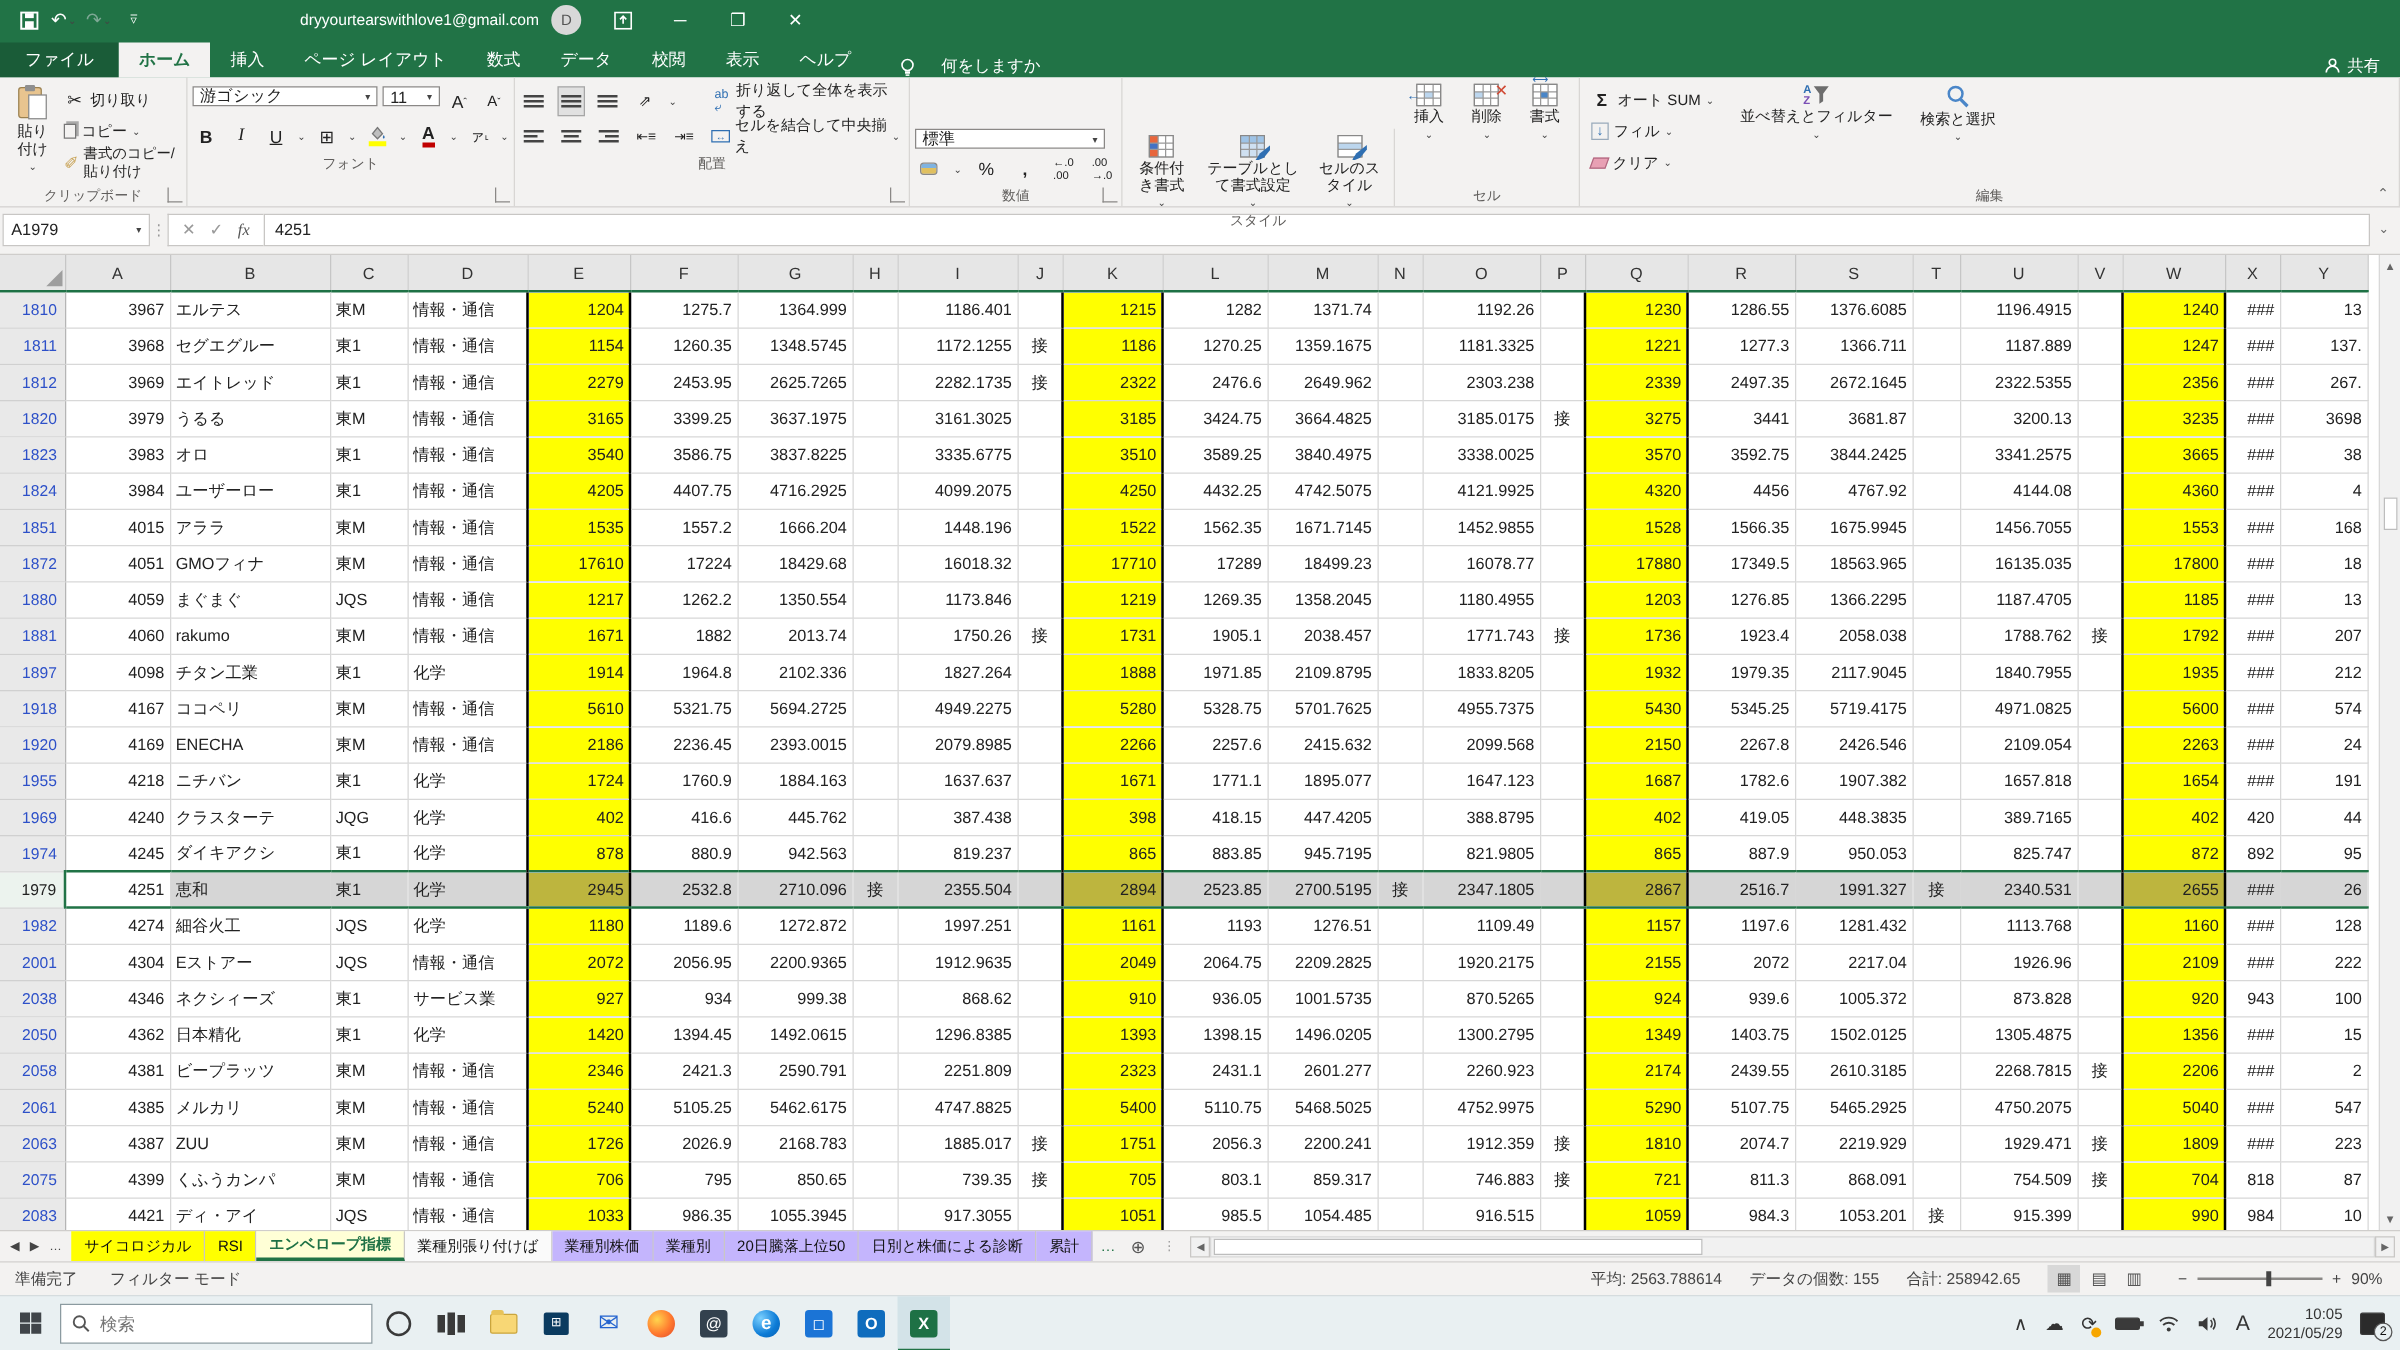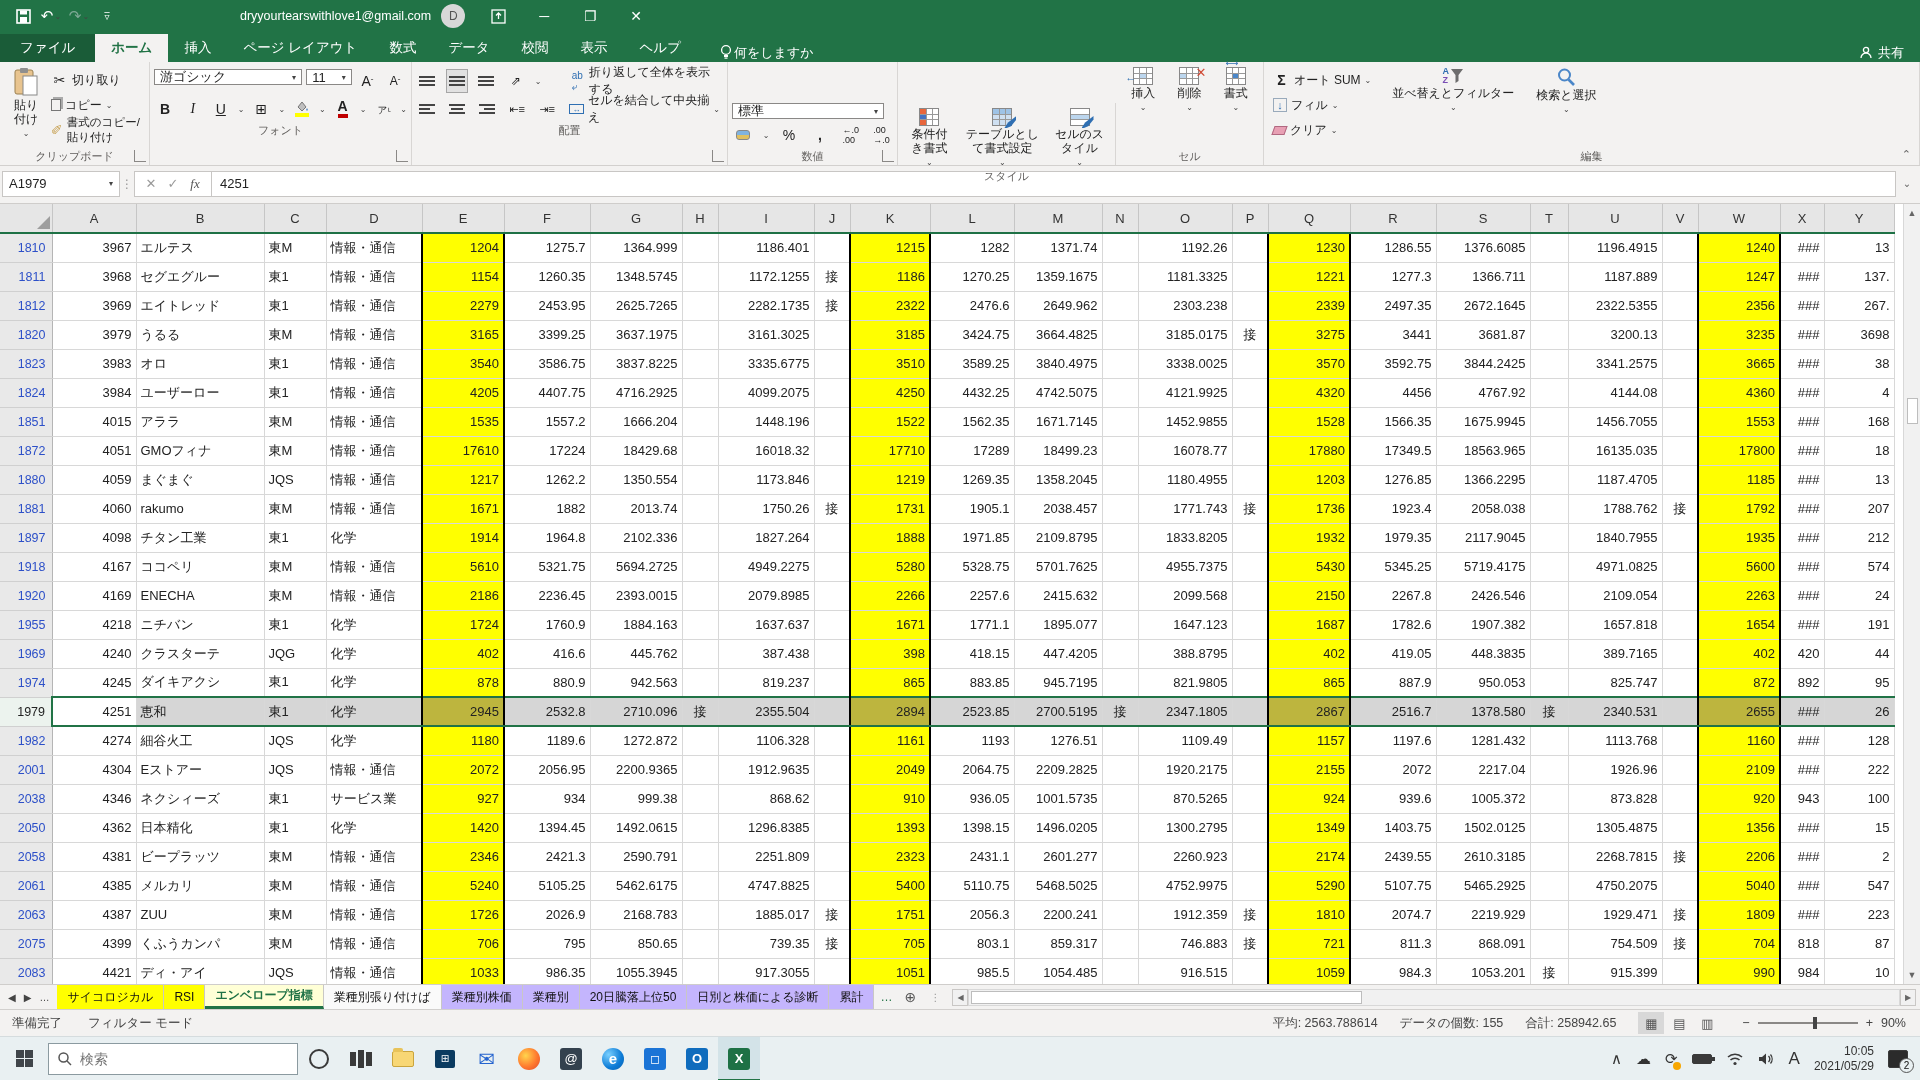--- a/index.html
+++ b/index.html
@@ -18,21 +18,21 @@
   .account-email { font-size:12.5px; margin-right:6px; }
   .avatar { width:24px; height:24px; border-radius:50%; background:#d8d8d8; color:#555; font-size:12px;
     display:flex; align-items:center; justify-content:center; margin-right:8px; }
   .win-btn { width:42px; height:32px; display:flex; align-items:center; justify-content:center; font-size:14px; color:#fff; }
 
   
   .tabsrow { height:30px; background:#217346; display:flex; align-items:flex-end; color:#fff; flex:0 0 auto; }
   .rtab { padding:0 16px; height:28px; display:flex; align-items:center; font-size:13.5px; }
   .rtab.file { background:#1a5c38; padding:0 20px; }
   .rtab.active { background:#f3f2f1; color:#217346; font-weight:bold; }
-  .ribbon-search { display:flex; align-items:flex-start; gap:1px; margin-left:22px; font-size:13px; color:#fff; }
+  .ribbon-search { display:flex; align-items:flex-end; gap:20px; margin-left:22px; font-size:13px; color:#fff; }
   .tabs-spacer { flex:1; }
   .share { display:flex; align-items:center; gap:5px; padding-right:16px; font-size:13px; }
 
   
   .ribbon { height:104px; background:#f3f2f1; border-bottom:1px solid #d2d0ce; display:flex; flex:0 0 auto; position:relative; }
   .rgroup { display:flex; flex-direction:column; border-right:1px solid #d8d6d4; padding:3px 4px 0 4px; position:relative; }
   .rgroup-content { flex:1; display:flex; align-items:flex-start; }
   .rgroup-label { height:18px; text-align:center; font-size:11px; color:#605e5c; display:flex; align-items:center; justify-content:center; gap:6px; }
   .launcher { position:absolute; right:3px; bottom:3px; width:12px; height:12px; border-left:1px solid #8a8886; border-bottom:1px solid #8a8886; font-size:8px; color:#8a8886; }
   .bigbtn { display:flex; flex-direction:column; align-items:center; justify-content:center; padding:2px 6px; font-size:12px; gap:2px; }
@@ -1096,39 +1096,39 @@
             <td>2355.504</td>
             <td class="flag"></td>
             <td class="yellow">2894</td>
             <td>2523.85</td>
             <td>2700.5195</td>
             <td class="flag">接</td>
             <td>2347.1805</td>
             <td class="flag"></td>
             <td class="yellow">2867</td>
             <td>2516.7</td>
-            <td>1378.580</td>
+            <td>1991.327</td>
             <td class="flag">接</td>
             <td>2340.531</td>
             <td class="flag"></td>
             <td class="yellow">2655</td>
             <td>###</td>
             <td>26</td>
           </tr>
           <tr>
             <th class="rowhdr">1982</th>
             <td>4274</td>
             <td class="txt">細谷火工</td>
             <td class="txt">JQS</td>
             <td class="txt">化学</td>
             <td class="yellow">1180</td>
             <td>1189.6</td>
             <td>1272.872</td>
             <td class="flag"></td>
-            <td>1106.328</td>
+            <td>1997.251</td>
             <td class="flag"></td>
             <td class="yellow">1161</td>
             <td>1193</td>
             <td>1276.51</td>
             <td class="flag"></td>
             <td>1109.49</td>
             <td class="flag"></td>
             <td class="yellow">1157</td>
             <td>1197.6</td>
             <td>1281.432</td>

